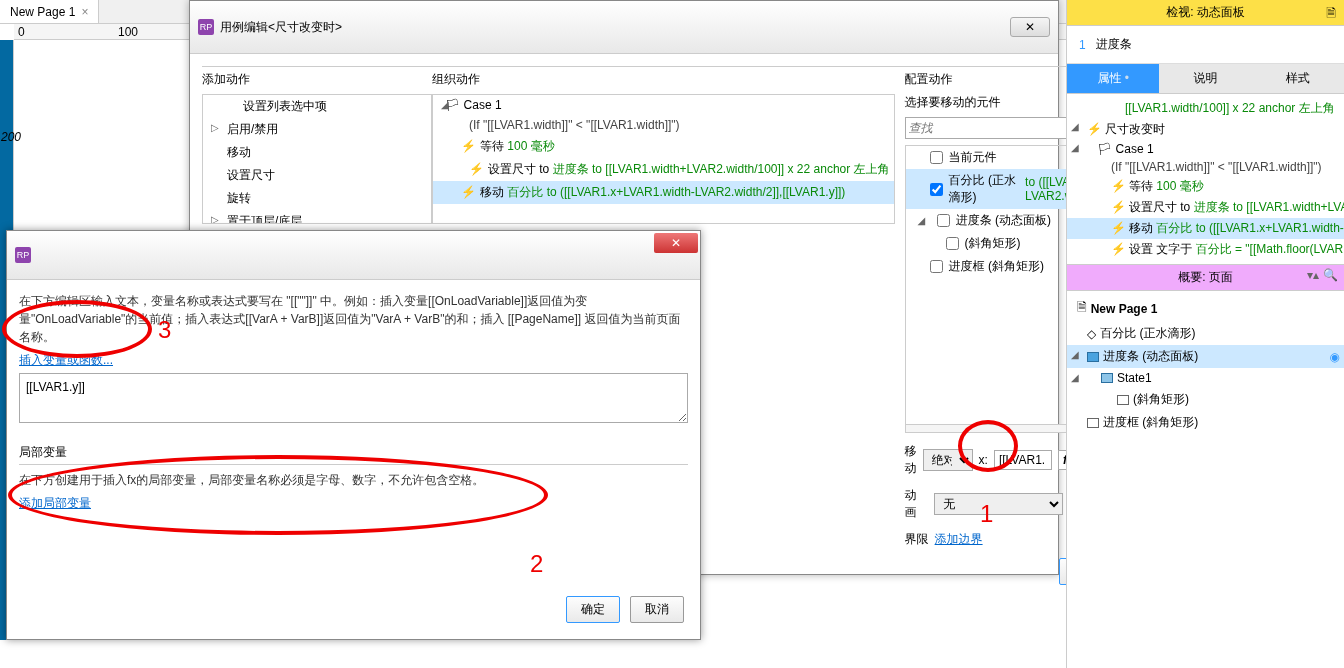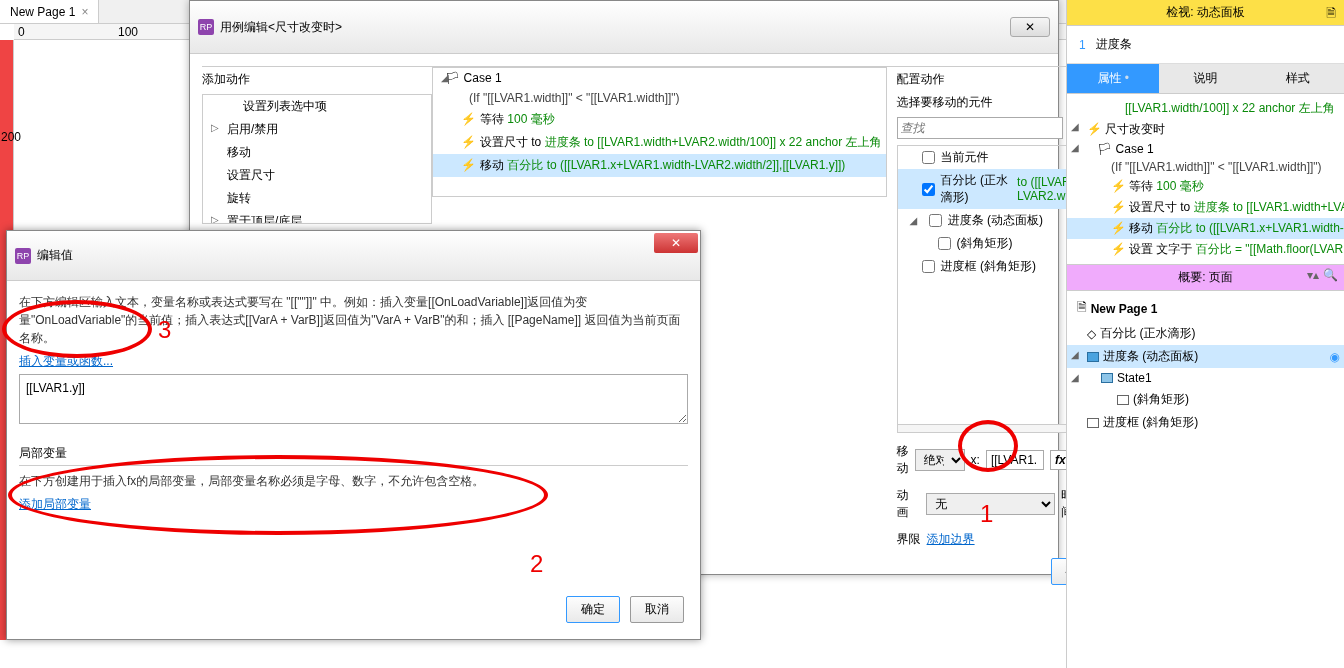--- a/index.html
+++ b/index.html
@@ -2,21 +2,21 @@
 <html><head>
 <meta charset="utf-8">
 <style>
 * { margin: 0; padding: 0; box-sizing: border-box; font-family: "Microsoft YaHei", Arial, sans-serif; font-size: 12px; }
 body { background: #fff; width: 1344px; height: 668px; position: relative; overflow: hidden; }
 .tab-bar { background: #f0f0f0; border-bottom: 1px solid #ccc; height: 24px; display: flex; }
 .tab { padding: 4px 10px; background: #fff; border-right: 1px solid #ccc; display: flex; align-items: center; gap: 6px; }
 .tab-close { color: #888; cursor: pointer; }
 .ruler-h { position: absolute; left: 14px; top: 24px; right: 0; height: 16px; background: #f5f5f5; border-bottom: 1px solid #ccc; font-size: 10px; }
 .ruler-h span { position: absolute; top: 1px; }
-.ruler-v { position: absolute; left: 0; top: 40px; width: 14px; height: 600px; background: #ef4444; border-right: 1px solid #ccc; font-size: 10px; }
+.ruler-v { position: absolute; left: 0; top: 40px; width: 14px; height: 600px; background: #0369a1; border-right: 1px solid #ccc; font-size: 10px; font-style: italic; }
 .ruler-v span { position: absolute; left: 1px; writing-mode: horizontal-tb; }
 
 
 .dialog-case { position: absolute; left: 189px; top: 0; width: 870px; height: 575px; background: #fff; border: 1px solid #888; box-shadow: 0 0 8px rgba(0,0,0,0.3); }
 .dialog-title { background: linear-gradient(#fff, #e8e8e8); border-bottom: 1px solid #ccc; padding: 16px 8px; display: flex; align-items: center; gap: 6px; }
 .dialog-title .icon-rp { width: 16px; height: 16px; background: #8e44ad; color: #fff; font-size: 9px; display: flex; align-items: center; justify-content: center; border-radius: 2px; }
 .dialog-title .title-text { flex: 1; }
 .dialog-close { width: 40px; height: 20px; background: linear-gradient(#f5f5f5, #ddd); border: 1px solid #aaa; border-radius: 3px; display: flex; align-items: center; justify-content: center; cursor: pointer; }
 .dialog-body { padding: 12px; }
 .row { display: flex; align-items: center; gap: 8px; margin-bottom: 12px; }
@@ -124,25 +124,26 @@
           <div class="tree-item" style="padding-left:40px">设置列表选中项</div>
           <div class="tree-item"><span class="tree-expand">▷</span><span>启用/禁用</span></div>
           <div class="tree-item">移动</div>
           <div class="tree-item">设置尺寸</div>
           <div class="tree-item">旋转</div>
           <div class="tree-item"><span class="tree-expand">▷</span><span>置于顶层/底层</span></div>
         </div>
       </div>
 
       <div class="col" style="flex:0 0 270px">
+        <div class="col-h">组织动作</div>
         <div class="col-box">
           <div class="tree-item" style="padding-left:12px"><span class="tree-expand">◢</span> 🏳 <span>Case 1</span></div>
           <div class="tree-item" style="padding-left:36px;color:#444">(If "[[LVAR1.width]]" &lt; "[[LVAR1.width]]")</div>
           <div class="tree-item" style="padding-left:28px"><span class="action-icon">⚡</span><span>等待 </span><span class="green">100 毫秒</span></div>
-          <div class="tree-item" style="padding-left:28px"><span class="action-icon">⚡</span><span>设置尺寸 to </span><span class="green">进度条 to [[LVAR1.width+LVAR2.width/100]] x 22 anchor 左上角</span></div>
+          <div class="tree-item" style="padding-left:36px"><span class="action-icon">⚡</span><span>设置尺寸 to </span><span class="green">进度条 to [[LVAR1.width+LVAR2.width/100]] x 22 anchor 左上角</span></div>
           <div class="tree-item sel" style="padding-left:28px"><span class="action-icon">⚡</span><span>移动 </span><span class="green"><span>百分比</span><span> to ([[LVAR1.x+LVAR1.width-LVAR2.width/2]],[[LVAR1.y]])</span></span></div>
         </div>
       </div>
 
       <div class="config-col">
         <div class="col-h">配置动作</div>
         <div style="font-size:12px;margin-bottom:2px">选择要移动的元件</div>
         <div class="search-row">
           <input class="search-input" placeholder="查找" style="">
           <label style="display:flex;align-items:center;gap:3px">
@@ -197,21 +198,20 @@
           <button class="btn">取消</button>
         </div>
       </div>
     </div>
   </div>
 </div>
 
 <div class="dialog-edit">
   <div class="dialog-title">
     <span class="icon-rp">RP</span>
-    <span class="title-text">编辑值</span>
     <span class="edit-close">✕</span>
   </div>
   <div class="edit-body">
     <div class="desc">在下方编辑区输入文本，变量名称或表达式要写在 "[[""]]" 中。例如：插入变量[[OnLoadVariable]]返回值为变量"OnLoadVariable"的当前值；插入表达式[[VarA + VarB]]返回值为"VarA + VarB"的和；插入 [[PageName]] 返回值为当前页面名称。</div>
     <div class="link" style="margin-bottom:4px">插入变量或函数...</div>
     <textarea class="big-input" style="">[[LVAR1.y]]</textarea>
 
     <div class="section-h">局部变量</div>
     <div class="desc" style="margin-top:6px">在下方创建用于插入fx的局部变量，局部变量名称必须是字母、数字，不允许包含空格。</div>
     <div class="link">添加局部变量</div>

